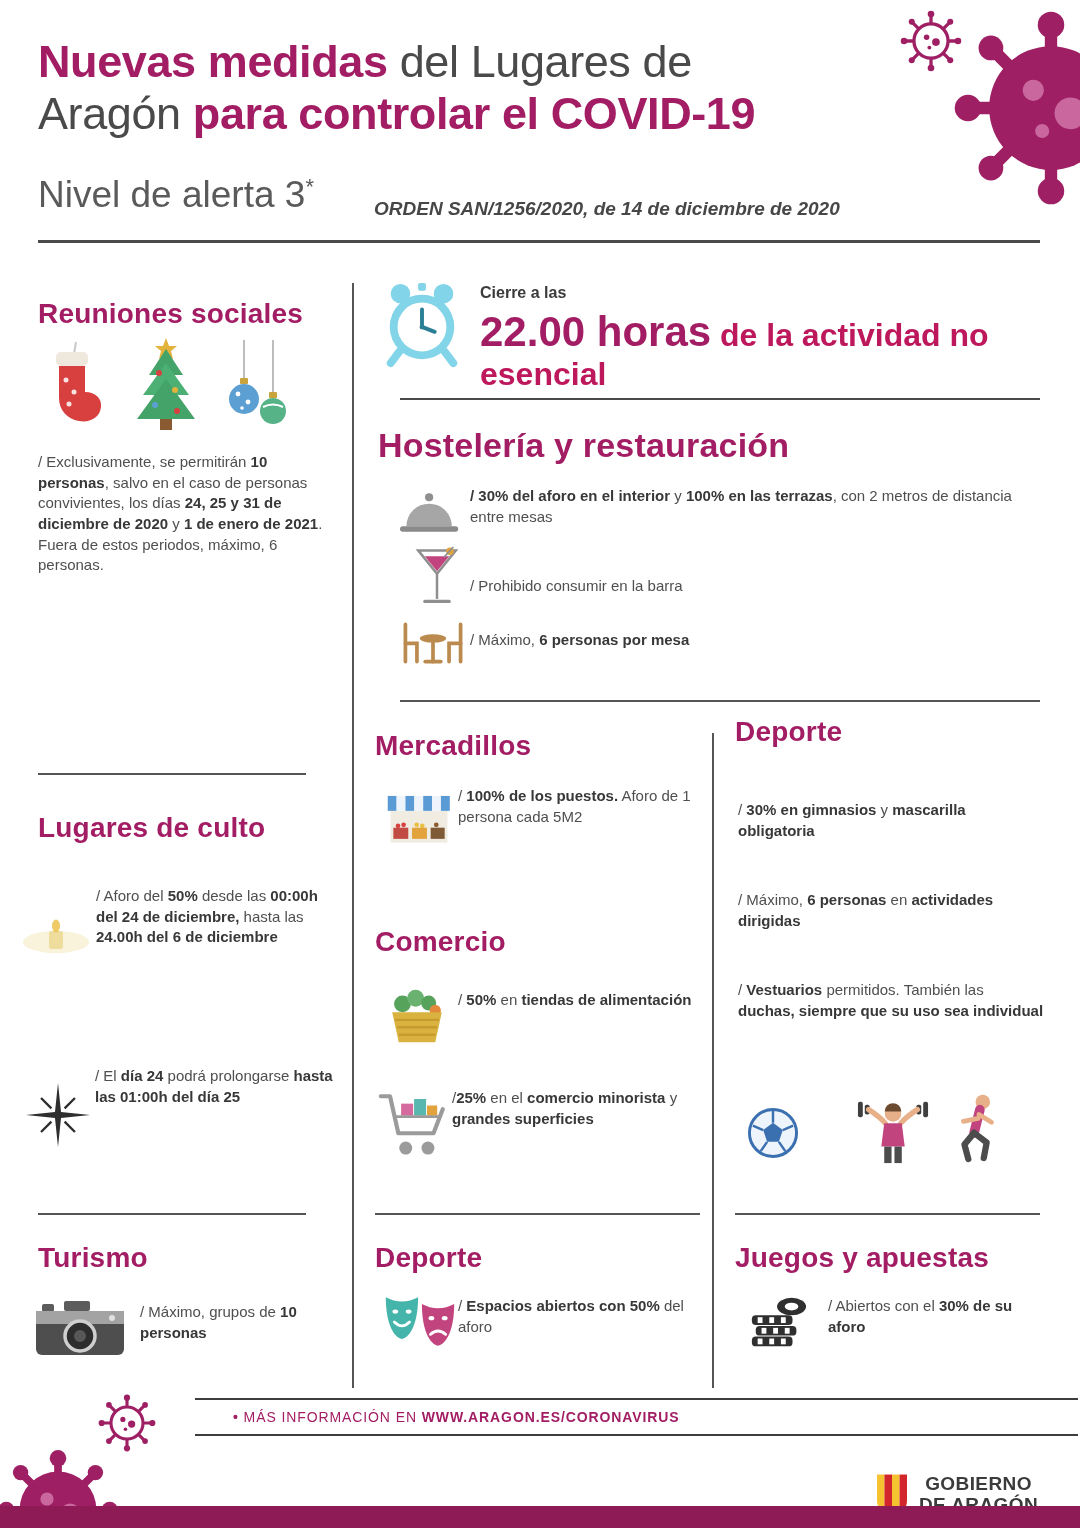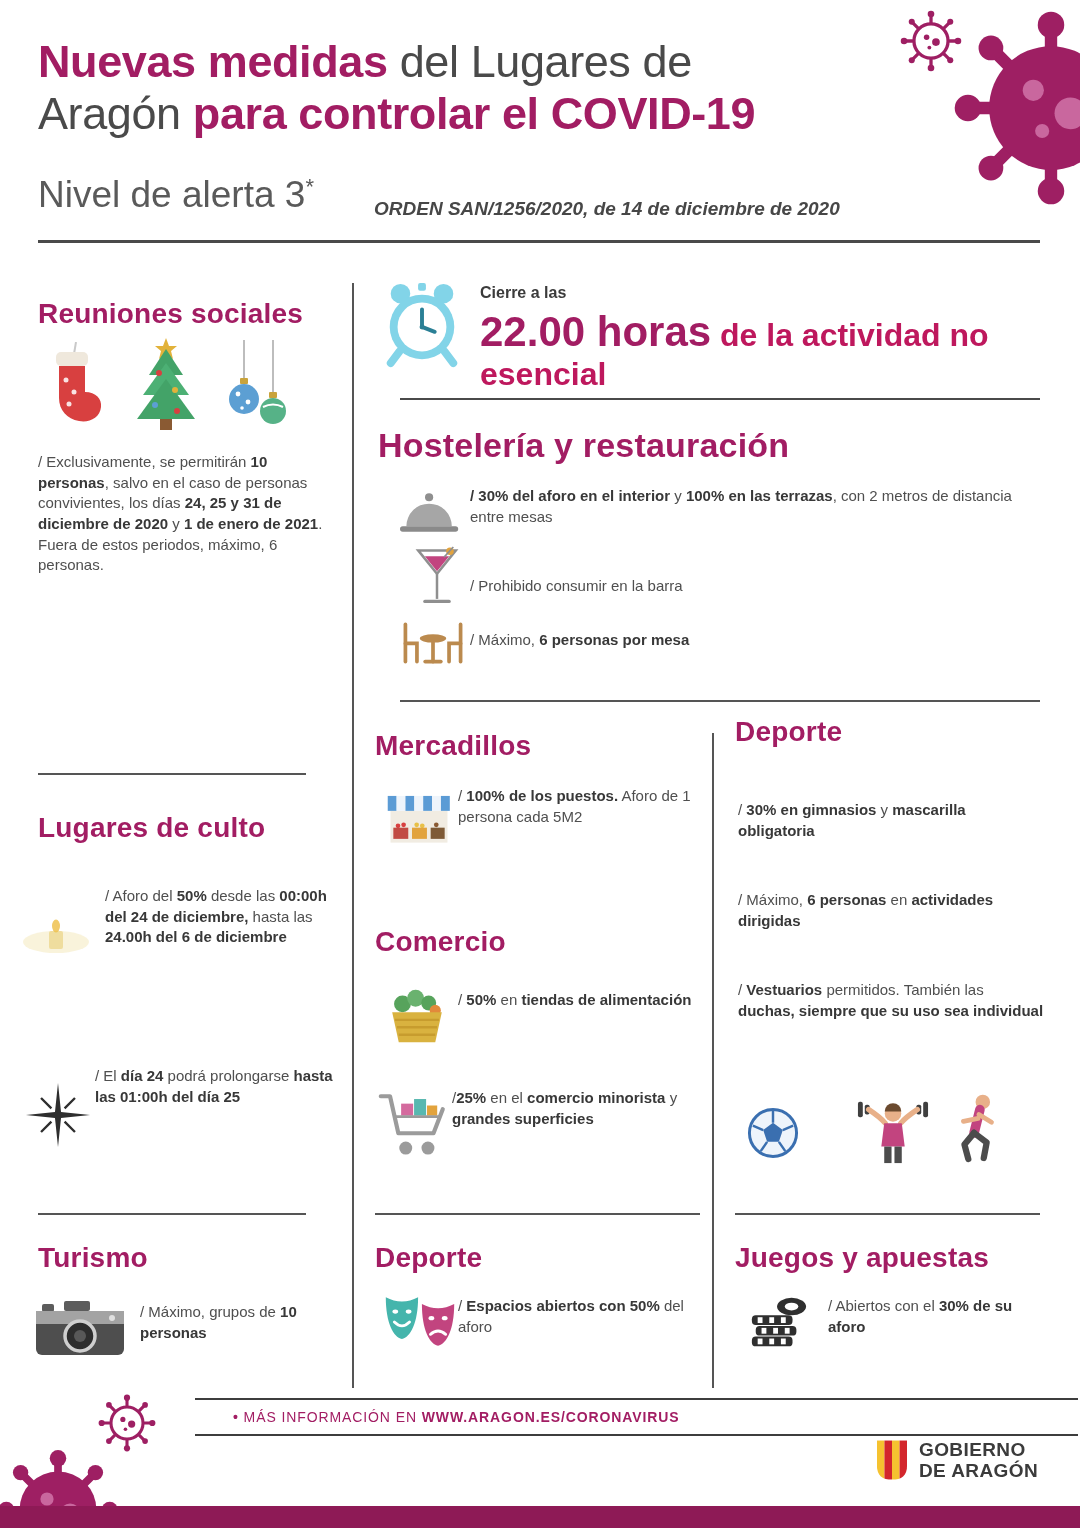--- a/index.html
+++ b/index.html
@@ -158,21 +158,21 @@
 
   <div class="abs bt" style="left:38px;top:452px;width:292px;"><span>/ Exclusivamente, se permitirán </span><span class="b">10 personas</span><span>, salvo en el caso de personas convivientes, los días </span><span class="b">24, 25 y 31 de diciembre de 2020</span><span> y </span><span class="b">1 de enero de 2021</span><span>. Fuera de estos periodos, máximo, 6 personas.</span></div>
 
   <div class="abs sec-title" style="left:38px;top:812px;">Lugares de culto</div>
 
   <svg class="abs" style="left:20px;top:915px;" width="72" height="42" viewBox="0 0 72 42">
     <ellipse cx="36" cy="27" rx="33" ry="11" fill="#f3e7b8" opacity="0.5"></ellipse>
     <rect x="29" y="16" width="14" height="18" rx="2" fill="#ecd78e" opacity="0.8"></rect>
     <ellipse cx="36" cy="11" rx="4" ry="6.5" fill="#eec14e" opacity="0.85"></ellipse>
   </svg>
-  <div class="abs bt" style="left:105px;top:886px;width:246px;"><span>/ Aforo del </span><span class="b">50%</span><span> desde las </span><span class="b">00:00h del 24 de diciembre,</span><span> hasta las </span><span class="b">24.00h del 6 de diciembre</span></div>
+  <div class="abs bt" style="left:96px;top:886px;width:246px;"><span>/ Aforo del </span><span class="b">50%</span><span> desde las </span><span class="b">00:00h del 24 de diciembre,</span><span> hasta las </span><span class="b">24.00h del 6 de diciembre</span></div>
 
   <svg class="abs" style="left:25px;top:1082px;" width="66" height="66" viewBox="0 0 70 70">
     <path d="M35 1 L38.2 31.8 L69 35 L38.2 38.2 L35 69 L31.8 38.2 L1 35 L31.8 31.8 Z" fill="#2e2e2e"></path>
     <path d="M17 17 L28 28 M53 17 L42 28 M17 53 L28 42 M53 53 L42 42" stroke="#2e2e2e" stroke-width="2.5"></path>
   </svg>
   <div class="abs bt" style="left:95px;top:1066px;width:240px;"><span>/ El </span><span class="b">día 24</span><span> podrá prolongarse </span><span class="b">hasta las 01:00h del día 25</span></div>
 
   <div class="abs sec-title" style="left:38px;top:1242px;">Turismo</div>
 
   <svg class="abs" style="left:34px;top:1297px;" width="92" height="62" viewBox="0 0 92 62">
@@ -352,21 +352,21 @@
 
   <div class="abs info" style="left:195px;top:1398px;width:845px;"><span class="b">•  </span><span>MÁS INFORMACIÓN EN </span><span class="b">WWW.ARAGON.ES/CORONAVIRUS</span></div>
 
   <svg class="abs" style="left:96px;top:1392px;" width="62" height="62" viewBox="0 0 120 120">
       <use href="#virusO"></use>
     </svg>
   <svg class="abs" style="left:-8px;top:1444px;" width="132" height="132" viewBox="0 0 120 120">
       <use href="#virusF"></use>
     </svg>
 
-  <div class="abs logo" style="left:875px;top:1438px;">
+  <div class="abs logo" style="left:875px;top:1472px;text-align:center;">
     <svg width="34" height="44" viewBox="0 0 36 46">
       <defs>
           <clipPath id="shieldClip">
             <path d="M2 2 H34 V28 C34 40 28 44 18 44 C8 44 2 40 2 28 Z"></path>
           </clipPath>
         </defs>
       <g clip-path="url(#shieldClip)">
         <rect x="2" y="2" width="8" height="42" fill="#f5c230"></rect>
         <rect x="10" y="2" width="8" height="42" fill="#d3262c"></rect>
         <rect x="18" y="2" width="8" height="42" fill="#f5c230"></rect>

